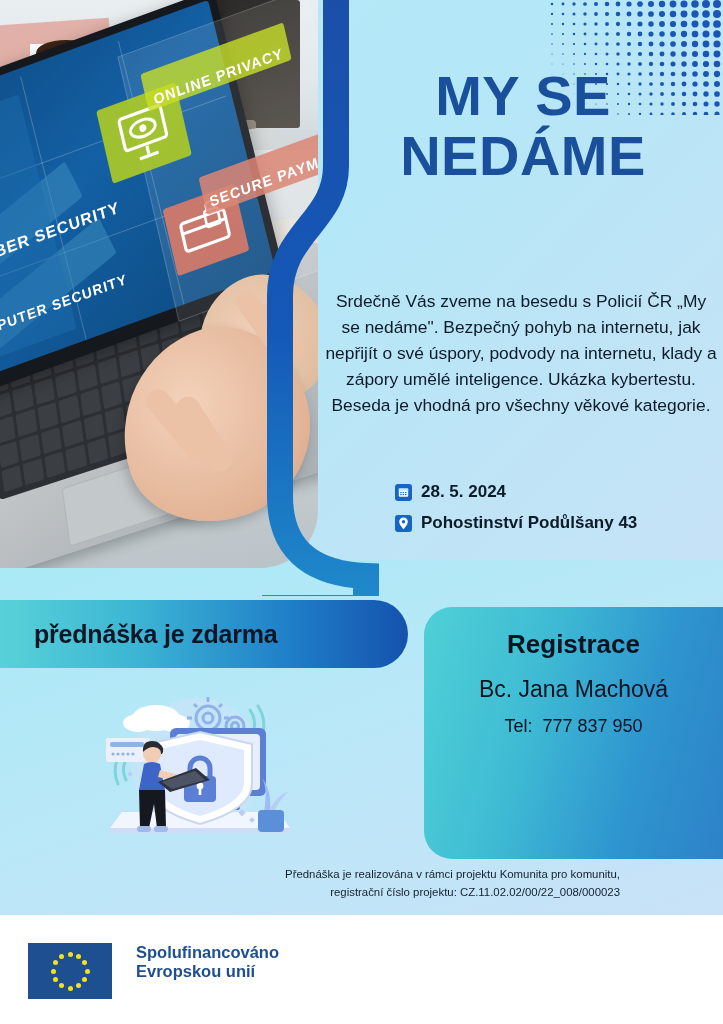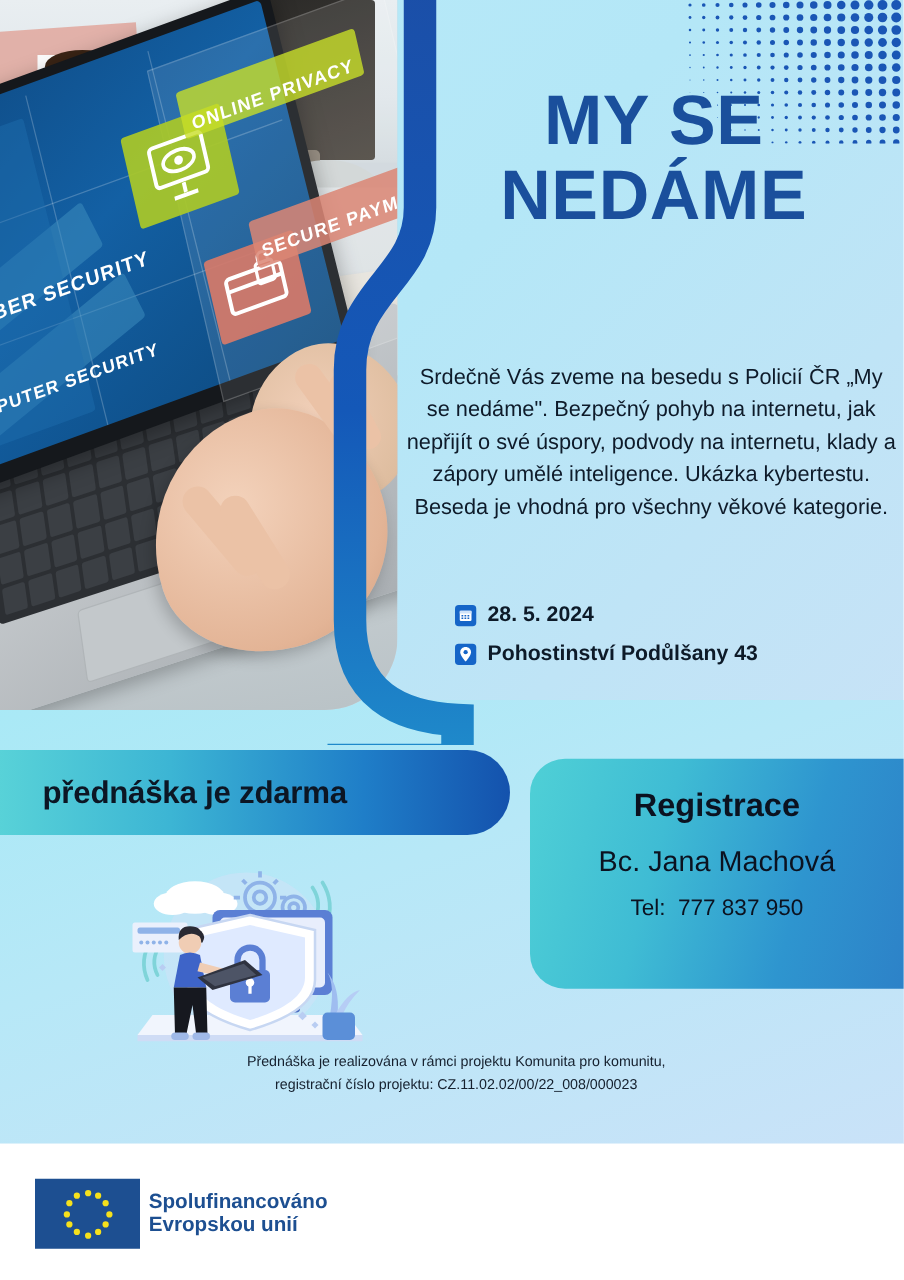--- a/index.html
+++ b/index.html
@@ -203,20 +203,21 @@
     position: absolute; left: 325px; top: 288px; width: 392px;
     text-align: center; font-size: 17.4px; line-height: 1.5;
     color: #0e1b2a;
   }
   .info-list {
     position: absolute; left: 364px; top: 481px; width: 340px;
   }
   .info-row {
     display: flex; align-items: center; gap: 9px; margin-bottom: 9px;
     height: 22px;
+    margin-left: 31px;
   }
   .info-ico {
     width: 17px; height: 17px; background: #1565c8; border-radius: 3px;
     display: flex; align-items: center; justify-content: center;
     flex: 0 0 17px;
   }
   .info-txt { font-size: 17px; font-weight: 700; color: #0d1a28; }
 
   
   .free-banner {
@@ -225,50 +226,50 @@
     border-radius: 0 34px 34px 0;
     display: flex; align-items: center;
   }
   .free-banner-txt {
     margin-left: 44px; font-size: 25px; font-weight: 700; color: #0c1624;
     letter-spacing: -0.2px;
   }
 
   
   .reg-panel {
-    position: absolute; left: 424px; top: 607px; width: 299px; height: 184px;
+    position: absolute; left: 424px; top: 607px; width: 299px; height: 252px;
     background: linear-gradient(105deg,#4fd0d6 0%, #3fbcd4 35%, #2e95cf 70%, #2d82c8 100%);
     border-radius: 28px 0 0 28px;
     text-align: center;
   }
   .reg-title {
     margin-top: 22px; font-size: 26px; font-weight: 700; color: #0b1220;
   }
   .reg-name {
     margin-top: 16px; font-size: 23px; color: #0b1220;
   }
   .reg-tel { margin-top: 13px; font-size: 18px; color: #0b1220; }
   .reg-mail { margin-top: 12px; font-size: 18px; color: #0b1220; }
 
   
   .illo { position: absolute; left: 92px; top: 692px; width: 210px; height: 158px; }
 
   
   .proj-note {
-    position: absolute; left: 110px; top: 842px; width: 510px;
-    text-align: center; font-size: 11.4px; line-height: 1.55; color: #15202e;
+    position: absolute; left: 110px; top: 866px; width: 510px;
+    text-align: right; font-size: 11.4px; line-height: 1.55; color: #15202e;
   }
 
   
   .logo-strip {
     position: absolute; left: 0; top: 915px; width: 723px; height: 109px;
     background: #fff;
     display: flex; align-items: center;
   }
-  .eu-logo { position: absolute; left: 28px; top: 28px; display: flex; align-items: center; gap: 7px; }
+  .eu-logo { position: absolute; left: 28px; top: 28px; display: flex; gap: 24px; }
   .eu-flag { width: 84px; height: 56px; background: #1d4f91; position: relative; }
   .eu-star { position: absolute; width: 5px; height: 5px; background: #f6e11c; border-radius: 50%; }
   .eu-text { font-size: 16.5px; font-weight: 700; color: #1d4f91; line-height: 1.18; }
 </style>
 </head>
 <body>
 
 <div id="poster">
 
   <div class="bg-main"></div>

